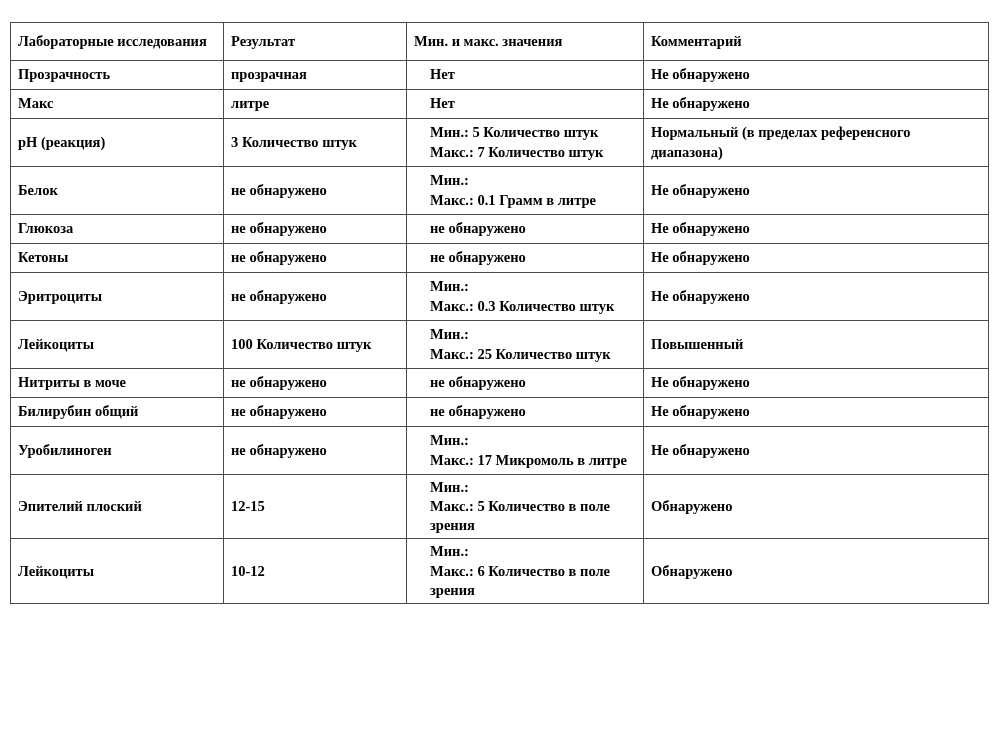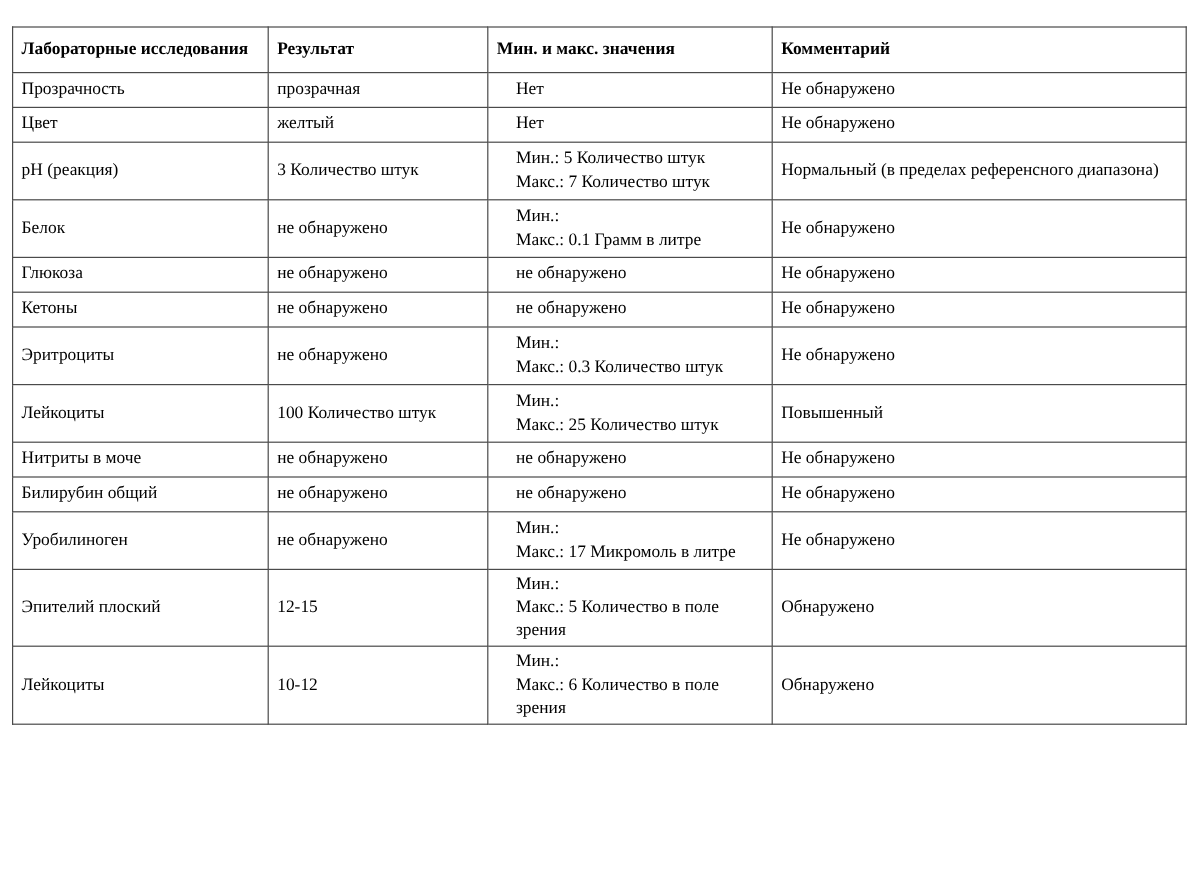--- a/index.html
+++ b/index.html
@@ -58,21 +58,21 @@
   table.lab-table thead th {
     font-weight: bold;
     vertical-align: middle;
     padding-top: 5px;
     padding-bottom: 5px;
     height: 38px;
     box-sizing: border-box;
   }
 
   table.lab-table tbody td {
-    font-weight: normal;
+    font-weight: bold;
   }
 
   
   tr.h-single td { height: 22px; }
   tr.h-two    td { height: 41px; }
   tr.h-three  td { height: 56px; }
   tr.h-four   td { height: 81px; }
 
   .cell-lines {
     display: block;
@@ -108,22 +108,22 @@
             <td>Прозрачность</td>
             <td>прозрачная</td>
             <td>
               <span class="cell-lines">
                 <span class="ln">Нет</span>
               </span>
             </td>
             <td>Не обнаружено</td>
           </tr>
           <tr class="h-single">
-            <td>Цвет</td>
-            <td>желтый</td>
+            <td>Макс</td>
+            <td>литре</td>
             <td>
               <span class="cell-lines">
                 <span class="ln">Нет</span>
               </span>
             </td>
             <td>Не обнаружено</td>
           </tr>
           <tr class="h-two">
             <td>pH (реакция)</td>
             <td>3 Количество штук</td>

